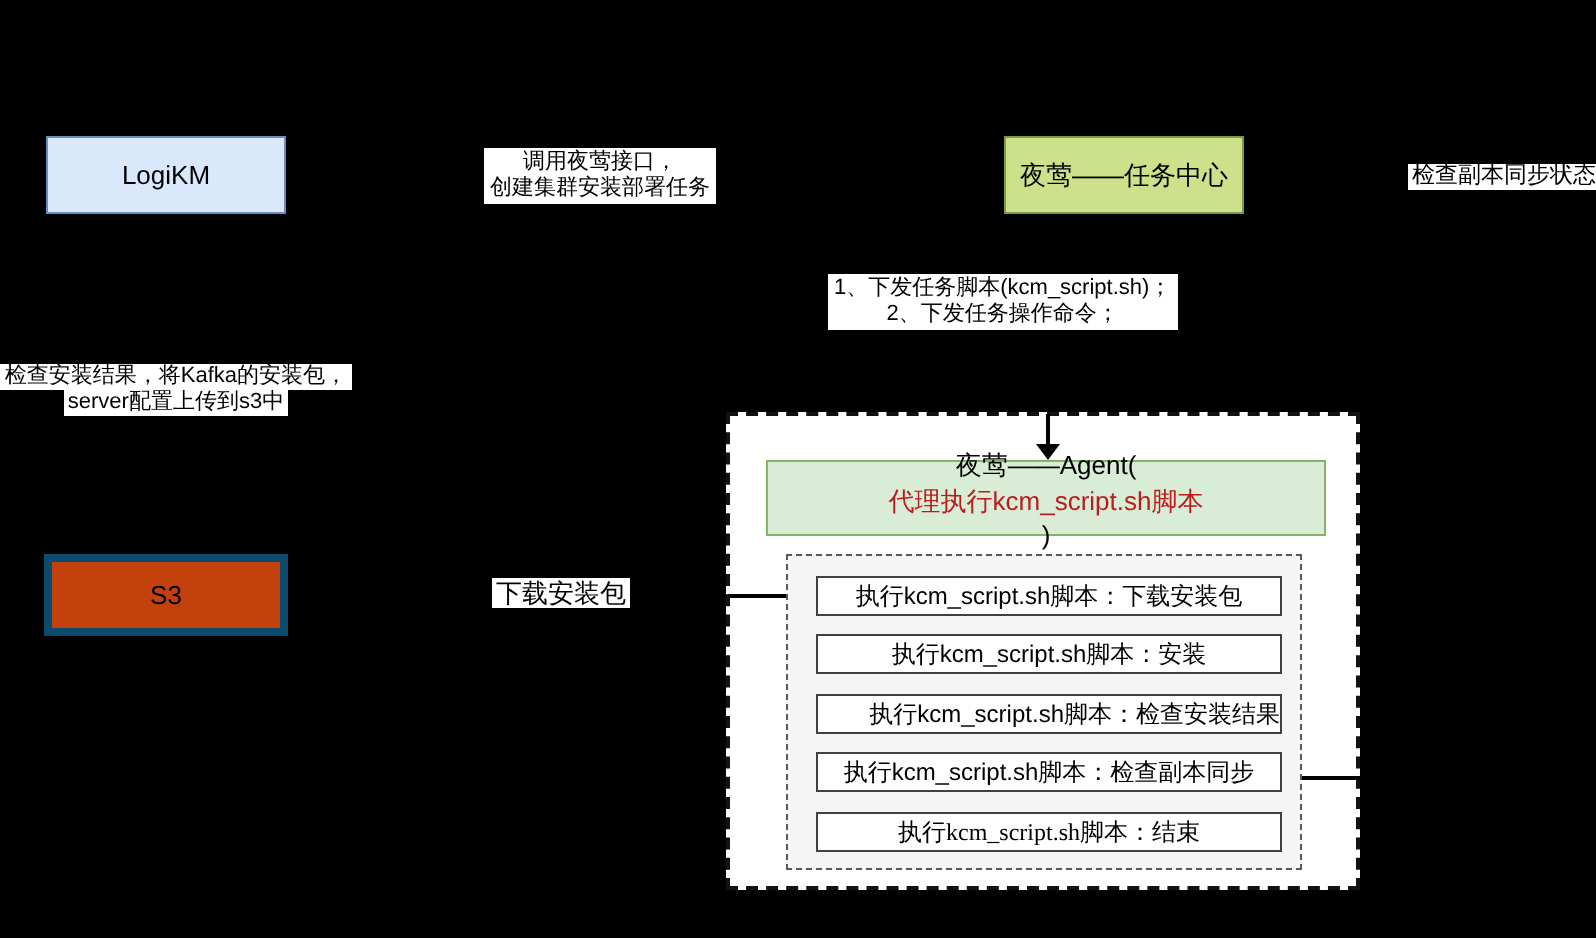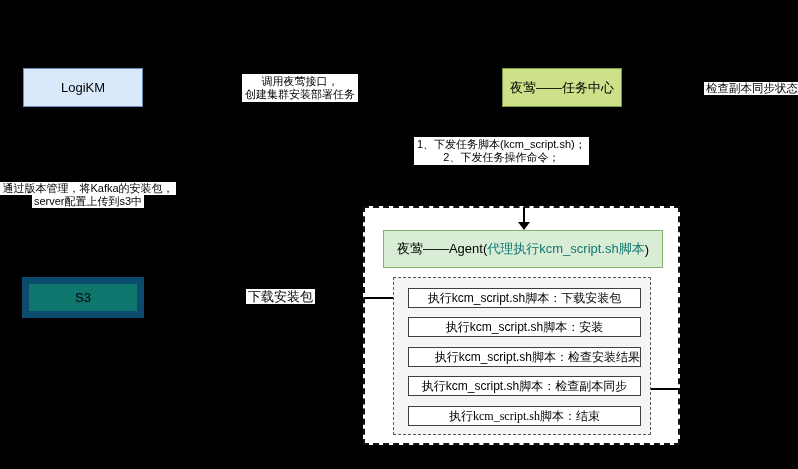--- a/index.html
+++ b/index.html
@@ -9,41 +9,41 @@
     font-family:"Liberation Sans","DejaVu Sans",sans-serif; color:#000;
     overflow:hidden;
   }
   
   .node {
     position:absolute; display:flex; align-items:center; justify-content:center;
     font-size:13px; text-align:left;
   }
   .node-logikm   { left:23px;  top:68px;  width:120px; height:39px; background:#dae8fc; border:1px solid #6c8ebf; }
   .node-taskcenter{ left:463px; top:68px;  width:120px; height:39px; background:#cde18a; border:1px solid #7f9a3d;margin-left:39px; }
-  .node-s3       { left:22px;  top:277px; width:122px; height:41px; background:#0f766e; border:7px solid #0c4a6e; }
+  .node-s3       { left:22px;  top:277px; width:122px; height:41px; background:#c2410c; border:4px solid #0c4a6e; }
   
   .lbl { position:absolute; font-size:11px; line-height:13px; text-align:center; }
   .lbl-block { background:#fff; padding:1px 3px; }
   .lbl .bg { background:#fff; padding:0 2px; display:inline-block; }
   .lbl-call     { left:242px; top:74px;  }
   .lbl-dispatch { left:414px; top:137px; }
   .lbl-checksync{ right:-2px; top:82px; white-space:nowrap; font-size:11.5px; }
   .lbl-upload   { left:0px;   top:182px; width:176px; }
   .lbl-download { left:246px; top:289px; font-size:13px; line-height:15px; white-space:nowrap; }
   
   .outer-dashed {
     position:absolute; left:363px; top:206px; width:317px; height:239px;
     background:#fff; border:2px dashed #111;
   }
   .agent-box {
     position:absolute; left:18px; top:22px; width:280px; height:38px;
     background:#d9ecd5; border:1px solid #82b366;
-    display:flex; align-items:center; justify-content:center; font-size:13px; white-space:nowrap;
+    display:flex; align-items:center; justify-content:center; font-size:13px; white-space:nowrap;flex-direction:column;
   }
-  .agent-red { color:#0f766e; }
+  .agent-red { color:#b91c1c; }
   .arrow-line { position:absolute; left:158px; top:-1px; width:2px; height:16px; background:#000; }
   .arrow-head { position:absolute; left:153px; top:14px; width:0; height:0;
                 border-left:6px solid transparent; border-right:6px solid transparent; border-top:8px solid #000; }
   .conn-left  { position:absolute; left:-1px; top:89px;  width:46px; height:2px; background:#000; }
   .conn-right { position:absolute; left:278px; top:180px; width:40px; height:2px; background:#000; }
   .inner-dashed {
     position:absolute; left:28px; top:69px; width:258px; height:158px;
     background:#f5f5f5; border:1px dashed #595959;
   }
   .step {
@@ -79,21 +79,21 @@
   <div class="lbl lbl-checksync">
     <span class="bg">检查副本同步状态</span>
   </div>
 
   <div class="lbl lbl-dispatch lbl-block">
     <div>1、下发任务脚本(kcm_script.sh)；</div>
     <div>2、下发任务操作命令；</div>
   </div>
 
   <div class="lbl lbl-upload">
-    <div><span class="bg">通过版本管理，将Kafka的安装包，</span></div>
+    <div><span class="bg">检查安装结果，将Kafka的安装包，</span></div>
     <div><span class="bg">server配置上传到s3中</span></div>
   </div>
 
   <div class="node node-s3">
     <span>S3</span>
   </div>
 
   <div class="lbl lbl-download">
     <span class="bg">下载安装包</span>
   </div>

